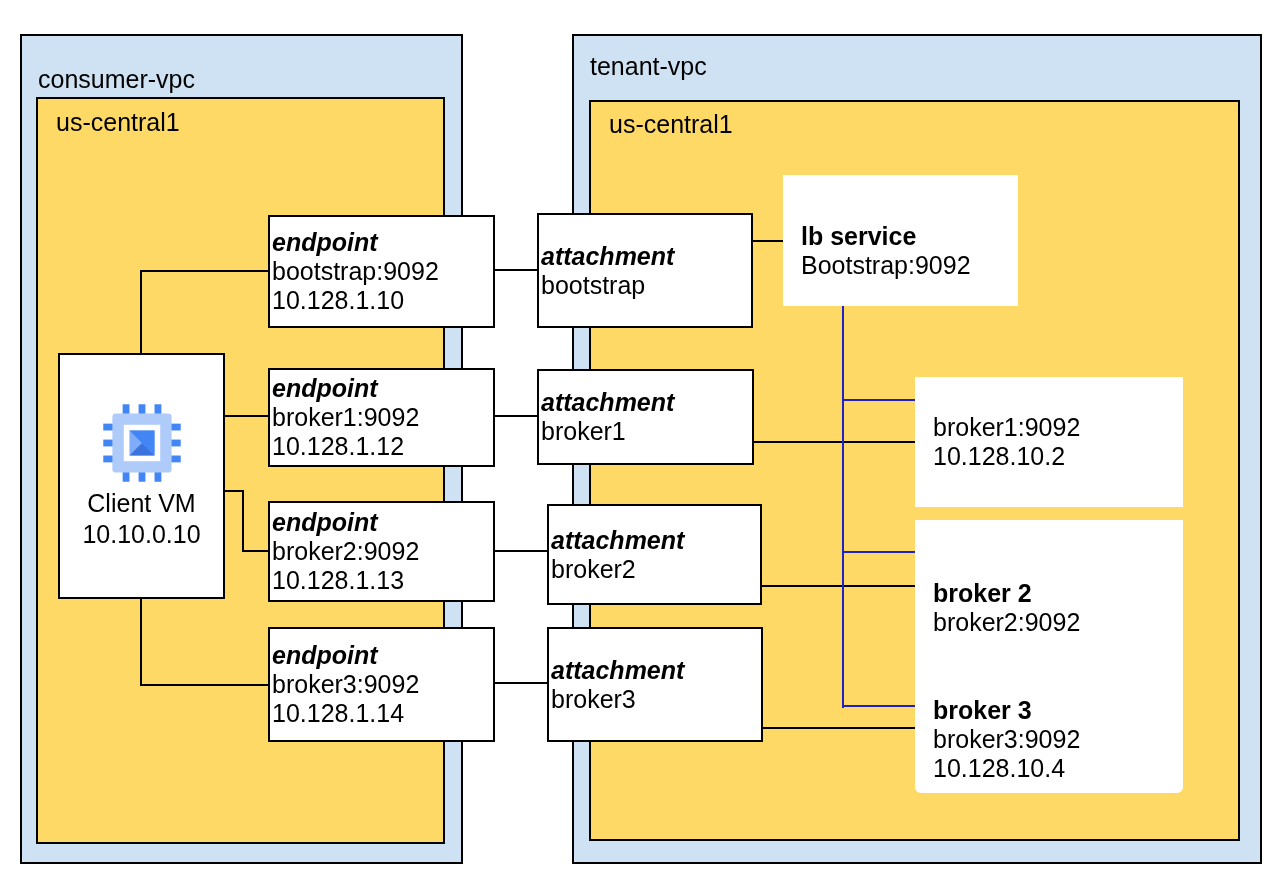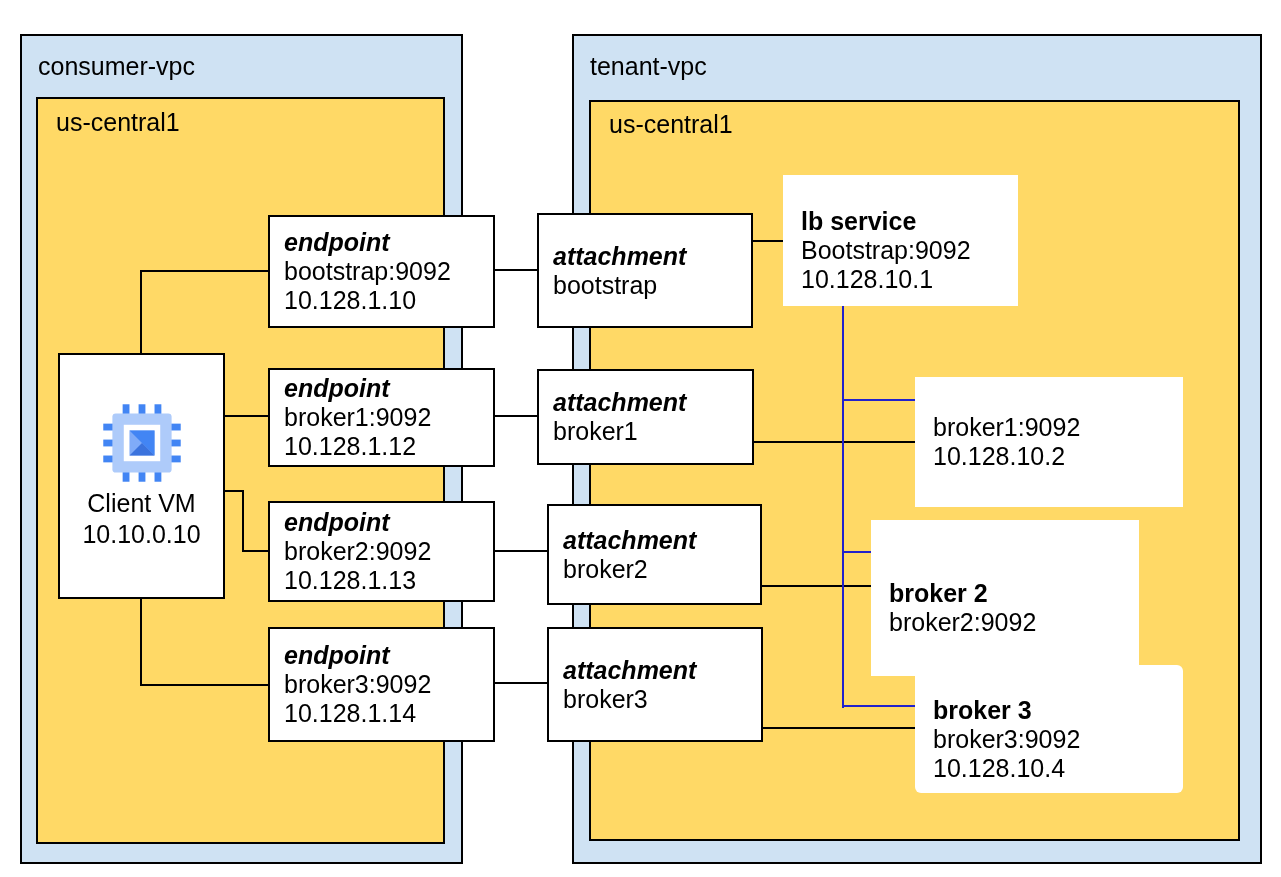--- a/index.html
+++ b/index.html
@@ -9,21 +9,21 @@
   }
   .rect{position:absolute;box-sizing:border-box;border:2px solid #000;}
   .vpc{background:#cfe2f3;}
   .region{background:#ffd966;}
   .vpc-consumer{left:20px;top:34px;width:443px;height:830px;}
   .region-consumer{left:36px;top:97px;width:409px;height:747px;}
   .vpc-tenant{left:572px;top:34px;width:690px;height:830px;}
   .region-tenant{left:589px;top:100px;width:651px;height:741px;}
 
   .lbl{position:absolute;font-size:25px;line-height:29px;white-space:nowrap;}
-  #lbl-consumer{left:38px;top:52px;}
+  #lbl-consumer{left:38px;top:65px;}
   #lbl-region-consumer{left:56px;top:108px;}
   #lbl-tenant{left:590px;top:52px;text-align:right;}
   #lbl-region-tenant{left:609px;top:110px;}
 
   .ln{position:absolute;background:#000;}
   .bln{position:absolute;background:#2121cc;}
   #l1v{left:140px;top:271px;width:2px;height:84px;}
   #l1h{left:140px;top:270px;width:130px;height:2px;}
   #l2 {left:225px;top:415px;width:45px;height:2px;}
   #l3a{left:225px;top:490px;width:19px;height:2px;}
@@ -40,41 +40,41 @@
   #t3{left:760px;top:585px;width:157px;height:2px;}
   #t4{left:761px;top:727px;width:156px;height:2px;}
   #bt {left:842px;top:305px;width:2px;height:403px;}
   #bb1{left:842px;top:399px;width:75px;height:2px;}
   #bb2{left:842px;top:551px;width:75px;height:2px;}
   #bb3{left:842px;top:705px;width:75px;height:2px;}
 
   .box{
     position:absolute;background:#fff;border:2px solid #000;box-sizing:border-box;
     display:flex;flex-direction:column;justify-content:center;
-    padding-left:14px;font-size:25px;line-height:29px;
+    padding-left:2px;font-size:25px;line-height:29px;
   }
   .box.noborder{border:none;padding-left:18px;}
   .t-ital{font-weight:bold;font-style:italic;}
   .t-bold{font-weight:bold;margin-top:20px;}
 
   #client-vm{left:58px;top:353px;width:167px;height:246px;
     padding-left:0;align-items:center;justify-content:center;text-align:center;line-height:31px;}
   #client-vm .icon{width:82px;height:82px;margin-bottom:4px;}
 
   #ep1{left:268px;top:215px;width:227px;height:113px;}
   #ep2{left:268px;top:368px;width:227px;height:99px;}
   #ep3{left:268px;top:501px;width:227px;height:101px;}
   #ep4{left:268px;top:627px;width:227px;height:115px;}
   #at1{left:537px;top:213px;width:216px;height:115px;}
   #at2{left:537px;top:369px;width:217px;height:96px;}
   #at3{left:547px;top:504px;width:215px;height:101px;}
   #at4{left:547px;top:627px;width:216px;height:115px;}
   #lb {left:783px;top:175px;width:235px;height:131px;}
   #b1 {left:915px;top:377px;width:268px;height:130px;}
-  #b2 {left:871px;top:520px;width:268px;height:156px;}
+  #b2 {left:915px;top:520px;width:268px;height:156px;}
   #b3 {left:915px;top:665px;width:268px;height:128px;border-radius:6px;}
 </style>
 </head>
 <body>
 
 <div id="canvas">
 
   <div class="rect vpc vpc-consumer"></div>
   <div class="rect region region-consumer"></div>
   <div class="rect vpc vpc-tenant"></div>
@@ -167,21 +167,20 @@
     <div>broker2</div>
   </div>
   <div class="box" id="at4">
     <div class="t-ital">attachment</div>
     <div>broker3</div>
   </div>
 
   <div class="box noborder" id="lb">
     <div class="t-bold">lb service</div>
     <div>Bootstrap:9092</div>
-    <div>10.128.10.1</div>
   </div>
 
   <div class="box noborder" id="b1">
     <div>broker1:9092</div>
     <div>10.128.10.2</div>
   </div>
   <div class="box noborder" id="b2">
     <div class="t-bold">broker 2</div>
     <div>broker2:9092</div>
   </div>

